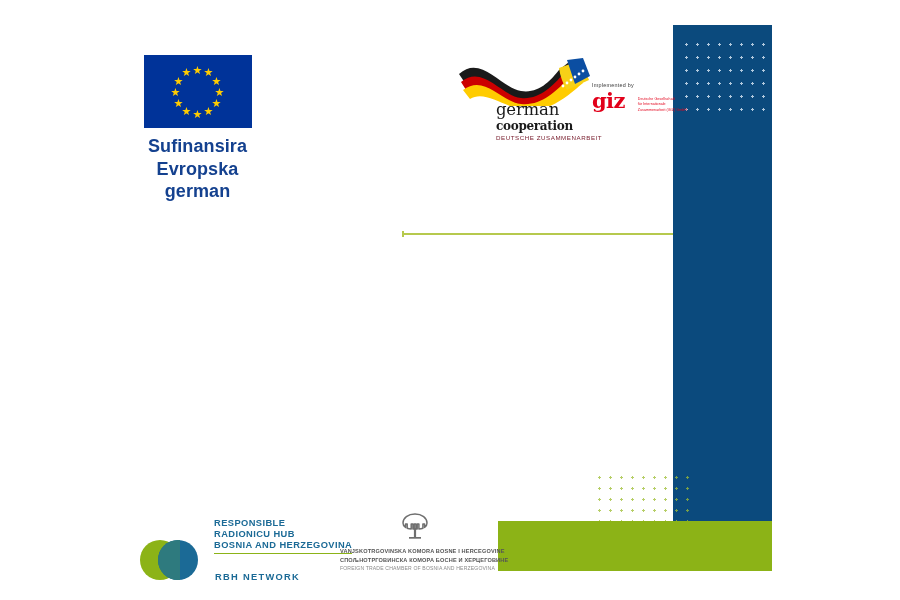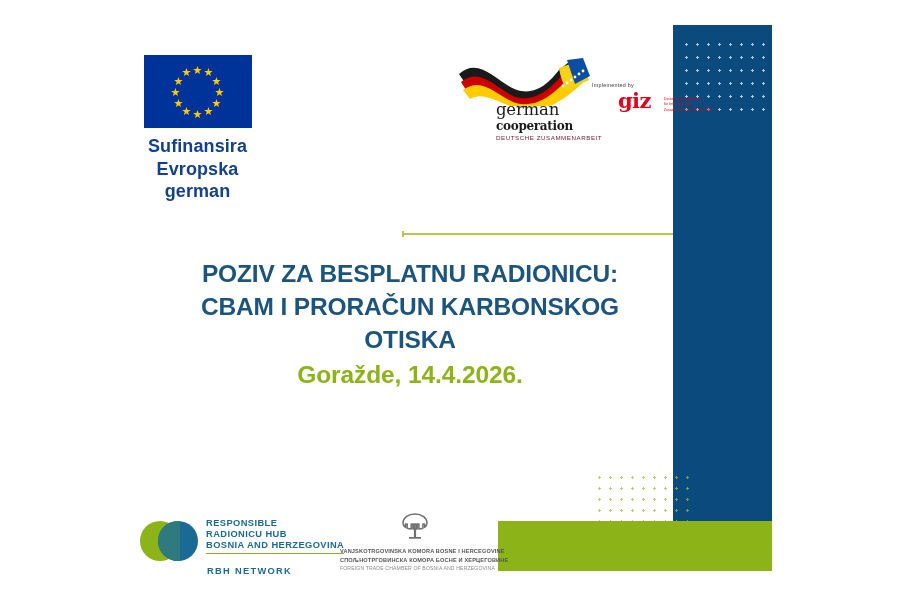--- a/index.html
+++ b/index.html
@@ -164,21 +164,20 @@
   .giz-imp {
     font-size: 5.4px;
     color: #3a3a3a;
     letter-spacing: .25px;
     margin-bottom: 4px;
   }
   .giz-row {
     display: flex;
     align-items: flex-start;
     gap: 13px;
-    margin-left: 26px;
   }
   .giz-mark {
     font-family: "DejaVu Serif", serif;
     font-size: 21px;
     font-weight: bold;
     color: #e2001a;
     line-height: .85;
     letter-spacing: -.6px;
   }
   .giz-sub {
@@ -213,22 +212,22 @@
     margin-top: 3px;
     letter-spacing: -.1px;
   }
 
   
   .rbh-block {
     position: absolute;
     left: 140px;
     top: 518px;
     display: flex;
-    align-items: flex-start;
-    gap: 8px;
+    align-items: flex-end;
+    gap: 16px;
   }
   .rbh-mark {
     position: relative;
     width: 58px;
     height: 46px;
   }
   .rbh-c-green {
     position: absolute;
     left: 0;
     top: 3px;
@@ -264,21 +263,21 @@
     font-weight: bold;
     letter-spacing: .42px;
   }
   .rbh-net {
     color: #1b6a96;
     font-size: 9.3px;
     font-weight: bold;
     letter-spacing: 1.3px;
     border-top: 1px solid #8cb317;
     margin-top: 2px;
-    padding-top: 12px;
+    padding-top: 18px;
     padding-left: 1px;
   }
 
   
   .ftc-block {
     position: absolute;
     left: 340px;
     top: 512px;
     width: 150px;
     text-align: center;
@@ -365,28 +364,20 @@
     <div class="giz-row">
       <div class="giz-mark">giz</div>
       <div class="giz-sub">
         <div>Deutsche Gesellschaft</div>
         <div>für Internationale</div>
         <div>Zusammenarbeit (GIZ) GmbH</div>
       </div>
     </div>
   </div>
 
-  <div class="headline">
-    <div class="headline-main">
-      <div>POZIV ZA BESPLATNU RADIONICU:</div>
-      <div>CBAM I PRORAČUN KARBONSKOG</div>
-      <div>OTISKA</div>
-    </div>
-    <div class="headline-date">Goražde, 14.4.2026.</div>
-  </div>
 
   <div class="rbh-block">
     <div class="rbh-mark">
       <div class="rbh-c-green"></div>
       <div class="rbh-c-blue"></div>
       <div class="rbh-c-overlap"></div>
     </div>
     <div class="rbh-text">
       <div class="rbh-l">RESPONSIBLE</div>
       <div class="rbh-l">RADIONICU HUB</div>

